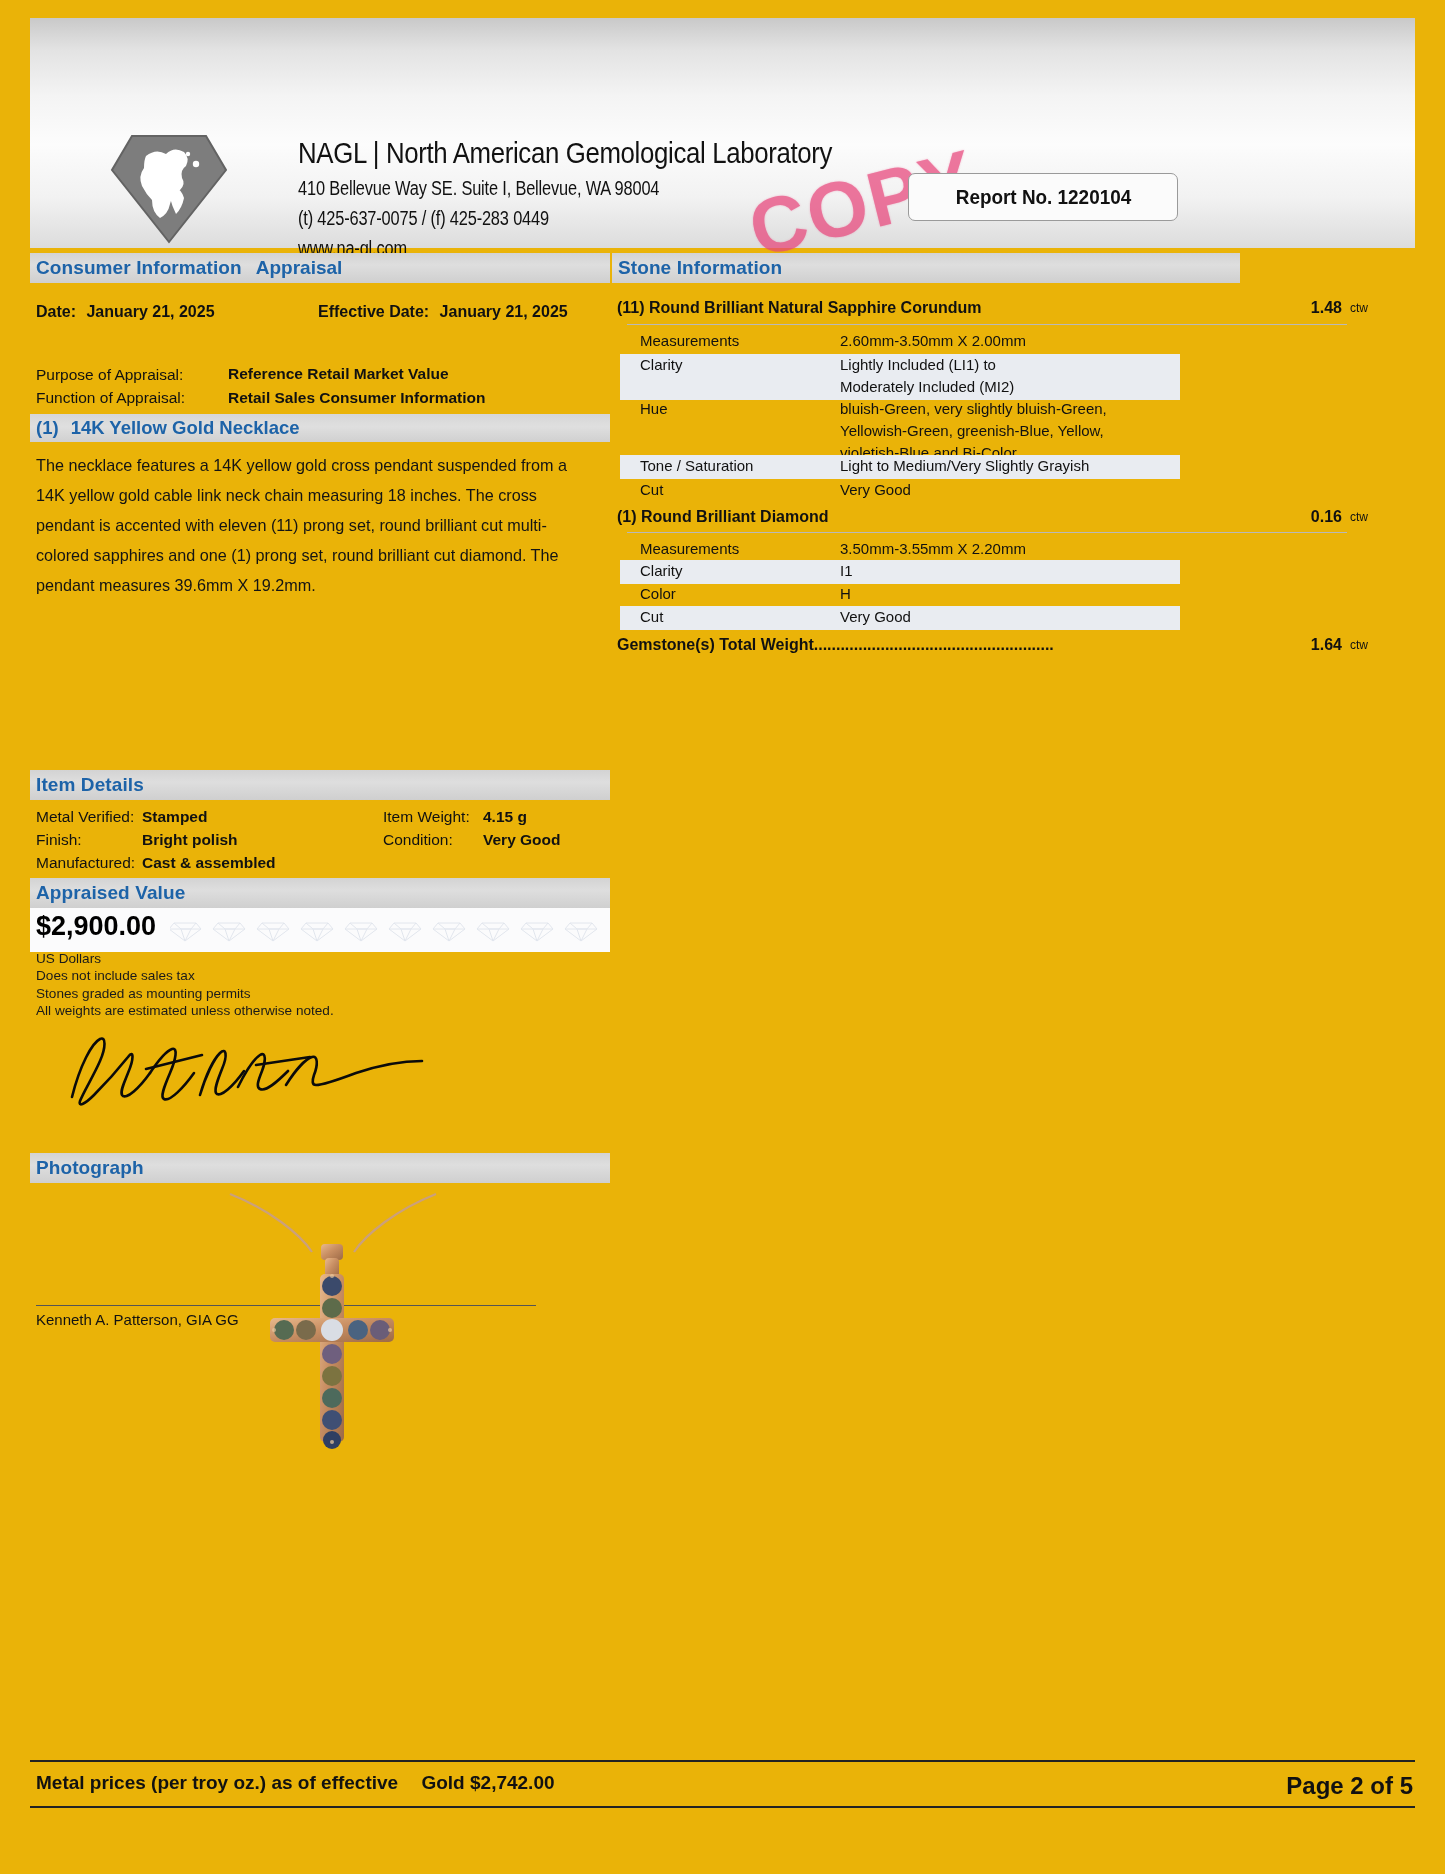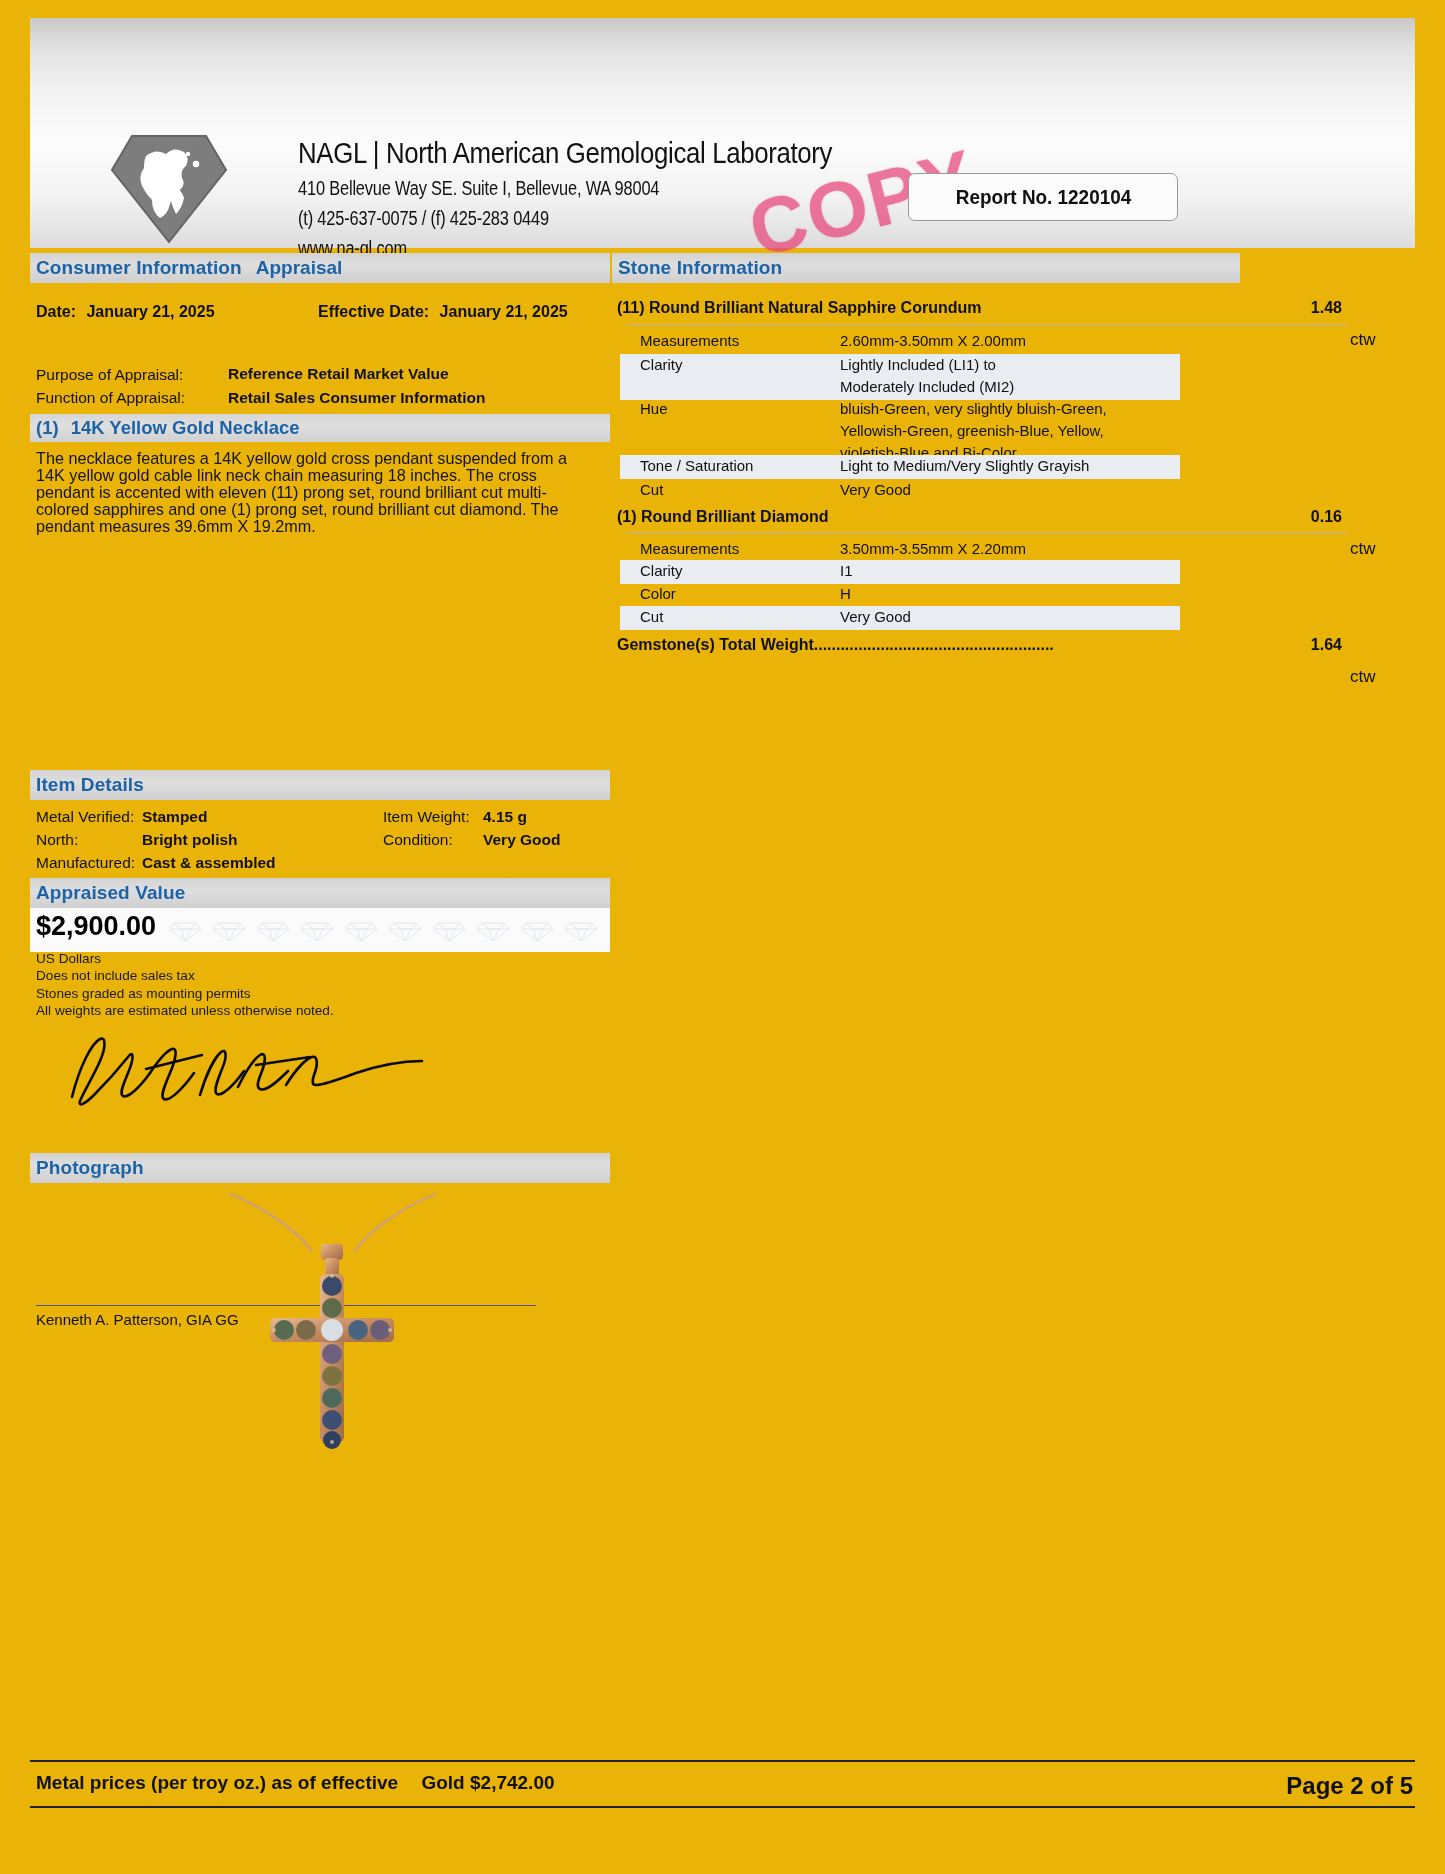--- a/index.html
+++ b/index.html
@@ -70,32 +70,32 @@
     display:flex; align-items:center;
   }
   .item-head .n { font-size:18.5px; font-weight:bold; color:#1d63a8; padding-left:6px;}
   .item-head .l { font-size:18.5px; font-weight:bold; color:#1d63a8; padding-left:12px;}
   
   .lbl { font-size:15.5px; color:#111; }
   .val { font-size:15.5px; color:#111; font-weight:bold; }
   .bold-l { font-size:16px; color:#111; font-weight:bold; }
   .desc {
     position:absolute; left:36px; top:450px; width:545px;
-    font-size:16.2px; line-height:17px; color:#141414;
+    font-size:16.2px; line-height:30px; color:#141414;
   }
   
   .stone-row { position:absolute; left:620px; width:560px; height:24px; }
   .stone-row.shade { background:#e9ecf1; }
   .stone-k { position:absolute; left:20px; top:2px; font-size:15px; color:#111; }
   .stone-v { position:absolute; left:220px; top:2px; font-size:15px; color:#111; white-space:nowrap;}
   .group-title {
     position:absolute; font-size:16px; font-weight:bold; color:#111;
   }
   .ctw-num { position:absolute; font-size:16px; font-weight:bold; color:#111; text-align:right; width:70px;}
-  .ctw-unit { position:absolute; font-size:17px; color:#111;margin-top:29px; }
+  .ctw-unit { position:absolute; font-size:12px; color:#111; }
   .rule { position:absolute; height:1px; background:#b9b9b9; }
   
   .value-strip {
     position:absolute; left:30px; top:1093px; width:580px; height:44px;
     background:#fbfbfc; overflow:hidden;
   }
   .diamond-pattern {
     position:absolute; left:140px; top:4px; width:440px; height:36px;
     display:flex; align-items:center; gap:22px; opacity:.38;
   }
@@ -240,21 +240,21 @@
   <div style="position:absolute; left:617px; top:636px; font-size:16px; font-weight:bold; color:#111;">Gemstone(s) Total Weight......................................................</div>
   <div class="ctw-num" style="left:1272px; top:636px;">1.64</div>
   <div class="ctw-unit" style="left:1350px; top:638px;">ctw</div>
 
   <div class="sec-head" style="left:30px; top:770px; width:580px;">
     <span class="t">Item Details</span>
   </div>
 
   <div style="position:absolute; left:36px; top:808px;" class="lbl">Metal Verified:</div>
   <div style="position:absolute; left:142px; top:808px;" class="val">Stamped</div>
-  <div style="position:absolute; left:36px; top:831px;" class="lbl">North:</div>
+  <div style="position:absolute; left:36px; top:831px;" class="lbl">Finish:</div>
   <div style="position:absolute; left:142px; top:831px;" class="val">Bright polish</div>
   <div style="position:absolute; left:36px; top:854px;" class="lbl">Manufactured:</div>
   <div style="position:absolute; left:142px; top:854px;" class="val">Cast &amp; assembled</div>
 
   <div style="position:absolute; left:383px; top:808px;" class="lbl">Item Weight:</div>
   <div style="position:absolute; left:483px; top:808px;" class="val">4.15 g</div>
   <div style="position:absolute; left:383px; top:831px;" class="lbl">Condition:</div>
   <div style="position:absolute; left:483px; top:831px;" class="val">Very Good</div>
 
   <div class="sec-head" style="left:30px; top:878px; width:580px;">

